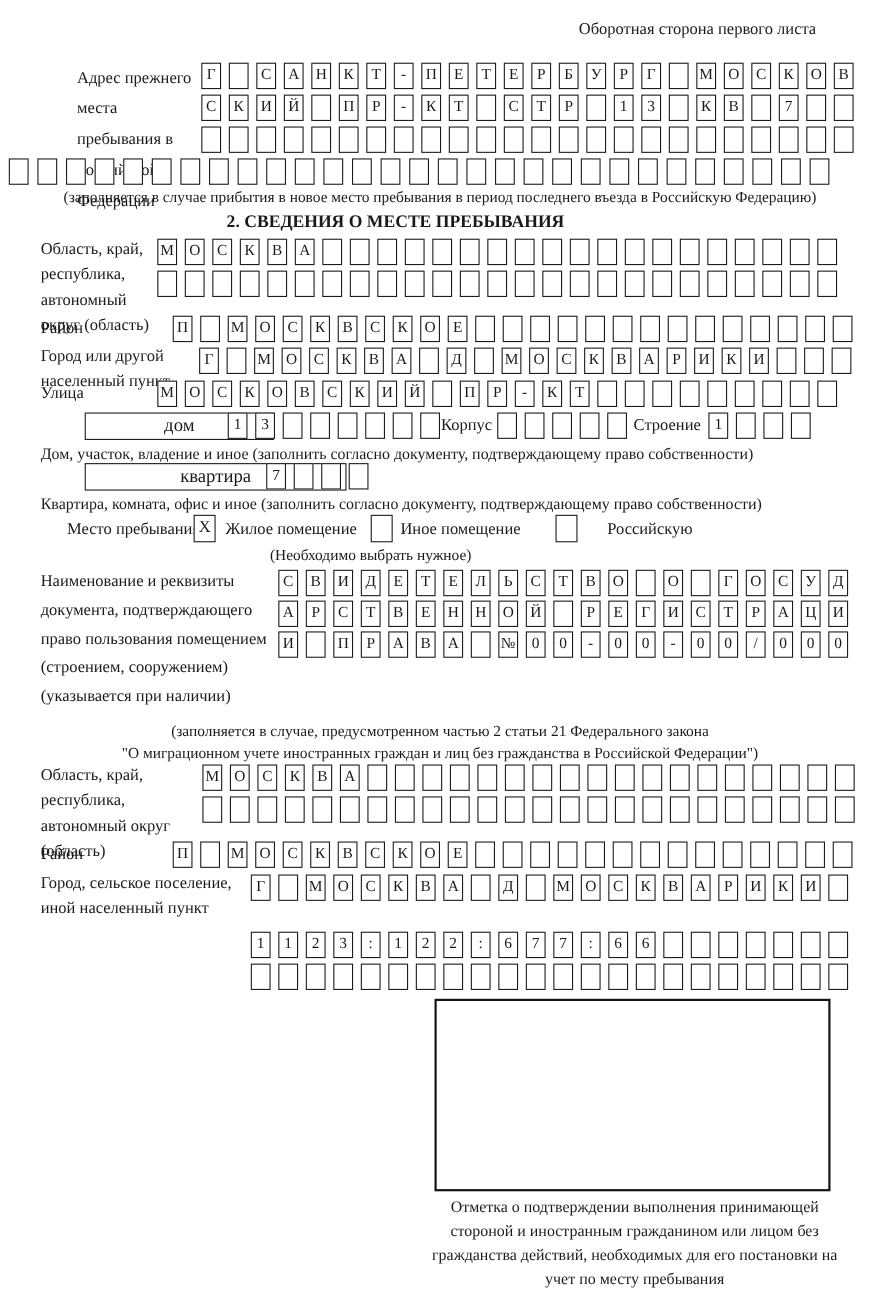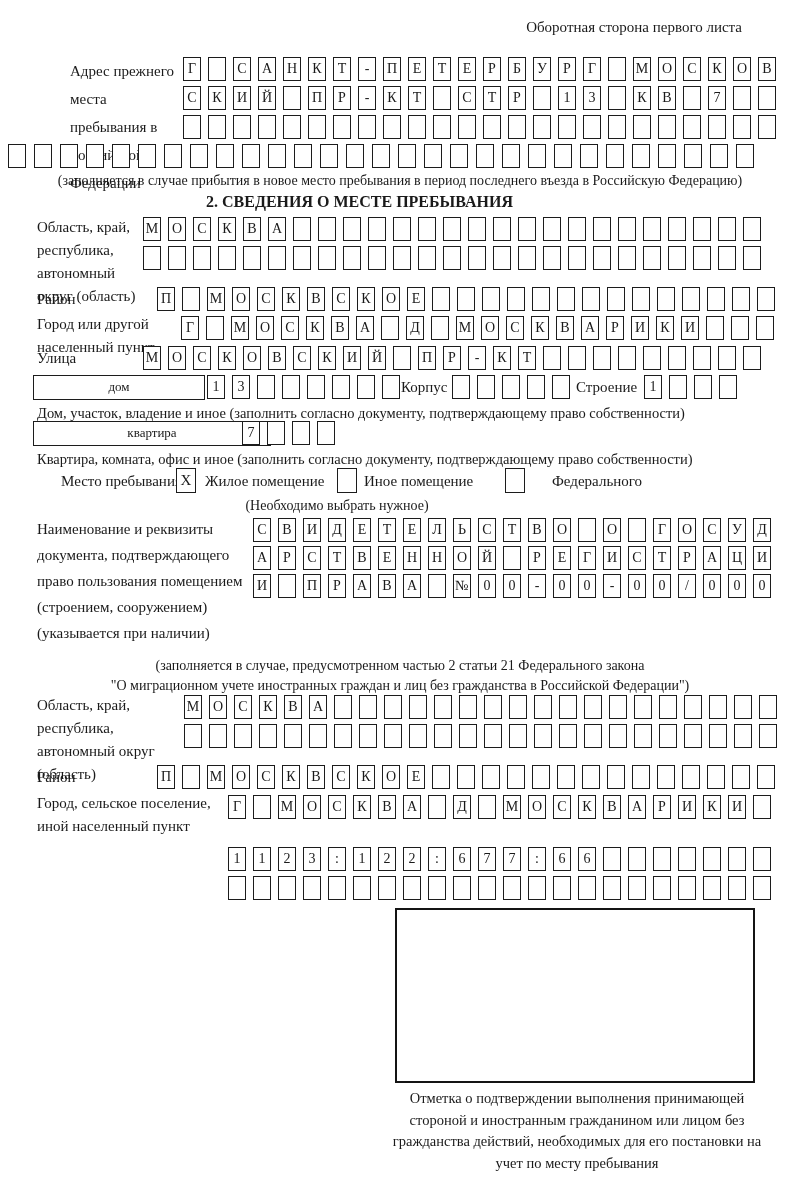--- a/index.html
+++ b/index.html
@@ -15,21 +15,21 @@
 
   
   .cr { position:absolute; white-space:nowrap; height:24px; }
   .cell { display:inline-block; width:18px; height:24px; border:1.6px solid #1c1c1c;
           margin-right:7px; text-align:center; font-size:14px; line-height:21px;
           vertical-align:top; background:#fff; }
   .cr.g8 .cell { margin-right:8px; }
 
   
   .wbox { position:absolute; height:25px; border:1.8px solid #1c1c1c; text-align:center;
-          font-size:13px; line-height:22px; background:#fff; }
+          font-size:17px; line-height:22px; background:#fff;margin-left:44px; }
 
   
   .ckb { position:absolute; width:20px; height:25px; border:1.6px solid #1c1c1c;
          text-align:center; font-size:15px; line-height:22px; background:#fff; }
 
   .stamp { position:absolute; border:2px solid #141414; background:#fff; }
 </style>
 </head>
 <body>
 
@@ -70,21 +70,21 @@
   <div class="wbox" style="left:33px; top:421px; width:238px;">квартира</div>
   <div class="cr" style="left:242px; top:421px;"><span class="cell">7</span><span class="cell"></span><span class="cell"></span><span class="cell"></span></div>
   <div class="abs note" style="left:37px; top:450px; font-size:14.5px;">Квартира, комната, офис и иное (заполнить согласно документу, подтверждающему право собственности)</div>
 
   <div class="abs lbl" style="left:37px; top:470px;margin-left:24px;">Место пребывания:</div>
   <div class="ckb" style="left:176px; top:468px;">X</div>
   <div class="abs lbl" style="left:205px; top:470px;">Жилое помещение</div>
   <div class="ckb" style="left:337px; top:468px;"></div>
   <div class="abs lbl" style="left:364px; top:470px;">Иное помещение</div>
   <div class="ckb" style="left:505px; top:468px;"></div>
-  <div class="abs lbl" style="left:552px; top:470px;">Федерального</div>
+  <div class="abs lbl" style="left:552px; top:470px;">Российскую</div>
   <div class="abs note center" style="left:0; top:497px; width:674px;">(Необходимо выбрать нужное)</div>
 
   <div class="abs lbl" style="left:37px; top:516px; width:216px; line-height:26px;">Наименование и реквизиты документа, подтверждающего право пользования помещением (строением, сооружением) (указывается при наличии)</div>
   <div class="cr" style="left:253px; top:518px;"><span class="cell">С</span><span class="cell">В</span><span class="cell">И</span><span class="cell">Д</span><span class="cell">Е</span><span class="cell">Т</span><span class="cell">Е</span><span class="cell">Л</span><span class="cell">Ь</span><span class="cell">С</span><span class="cell">Т</span><span class="cell">В</span><span class="cell">О</span><span class="cell"></span><span class="cell">О</span><span class="cell"></span><span class="cell">Г</span><span class="cell">О</span><span class="cell">С</span><span class="cell">У</span><span class="cell">Д</span></div>
   <div class="cr" style="left:253px; top:546px;"><span class="cell">А</span><span class="cell">Р</span><span class="cell">С</span><span class="cell">Т</span><span class="cell">В</span><span class="cell">Е</span><span class="cell">Н</span><span class="cell">Н</span><span class="cell">О</span><span class="cell">Й</span><span class="cell"></span><span class="cell">Р</span><span class="cell">Е</span><span class="cell">Г</span><span class="cell">И</span><span class="cell">С</span><span class="cell">Т</span><span class="cell">Р</span><span class="cell">А</span><span class="cell">Ц</span><span class="cell">И</span></div>
   <div class="cr" style="left:253px; top:574px;"><span class="cell">И</span><span class="cell"></span><span class="cell">П</span><span class="cell">Р</span><span class="cell">А</span><span class="cell">В</span><span class="cell">А</span><span class="cell"></span><span class="cell">№</span><span class="cell">0</span><span class="cell">0</span><span class="cell">-</span><span class="cell">0</span><span class="cell">0</span><span class="cell">-</span><span class="cell">0</span><span class="cell">0</span><span class="cell">/</span><span class="cell">0</span><span class="cell">0</span><span class="cell">0</span></div>
 
   <div class="abs note center" style="left:0; top:657px; width:800px;">(заполняется в случае, предусмотренном частью 2 статьи 21 Федерального закона</div>
   <div class="abs note center" style="left:0; top:677px; width:800px;">"О миграционном учете иностранных граждан и лиц без гражданства в Российской Федерации")</div>
 

